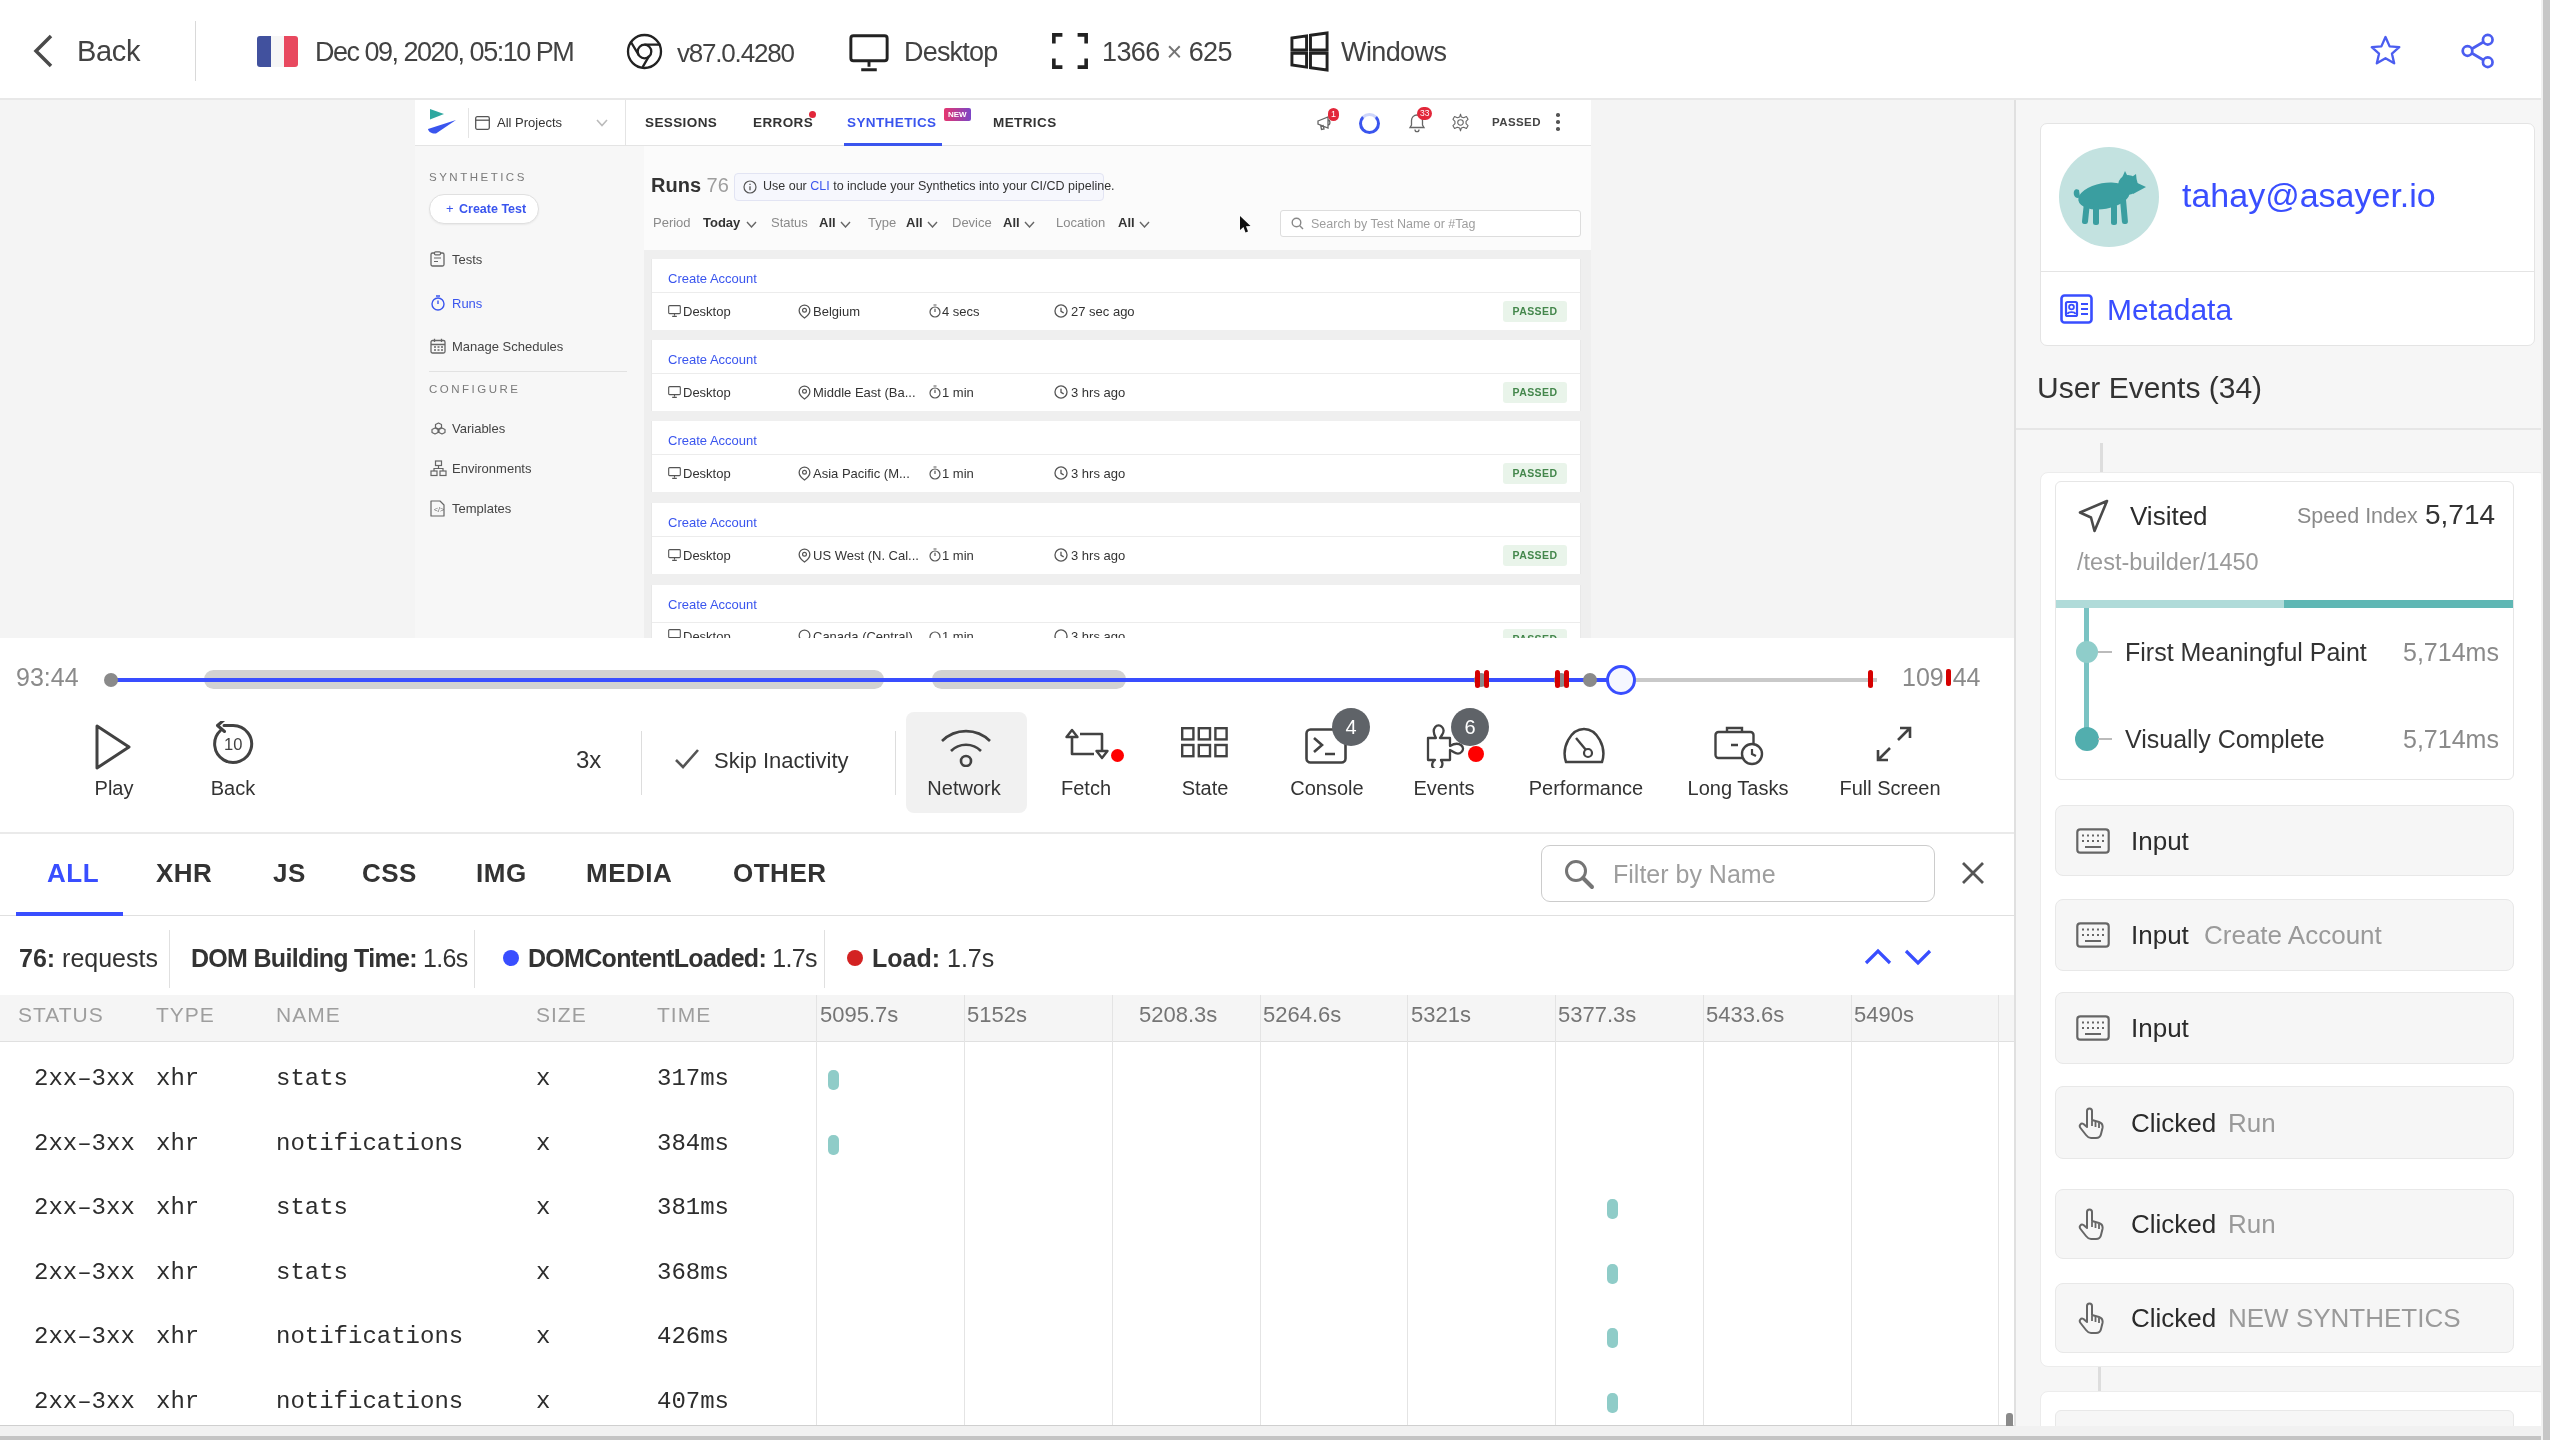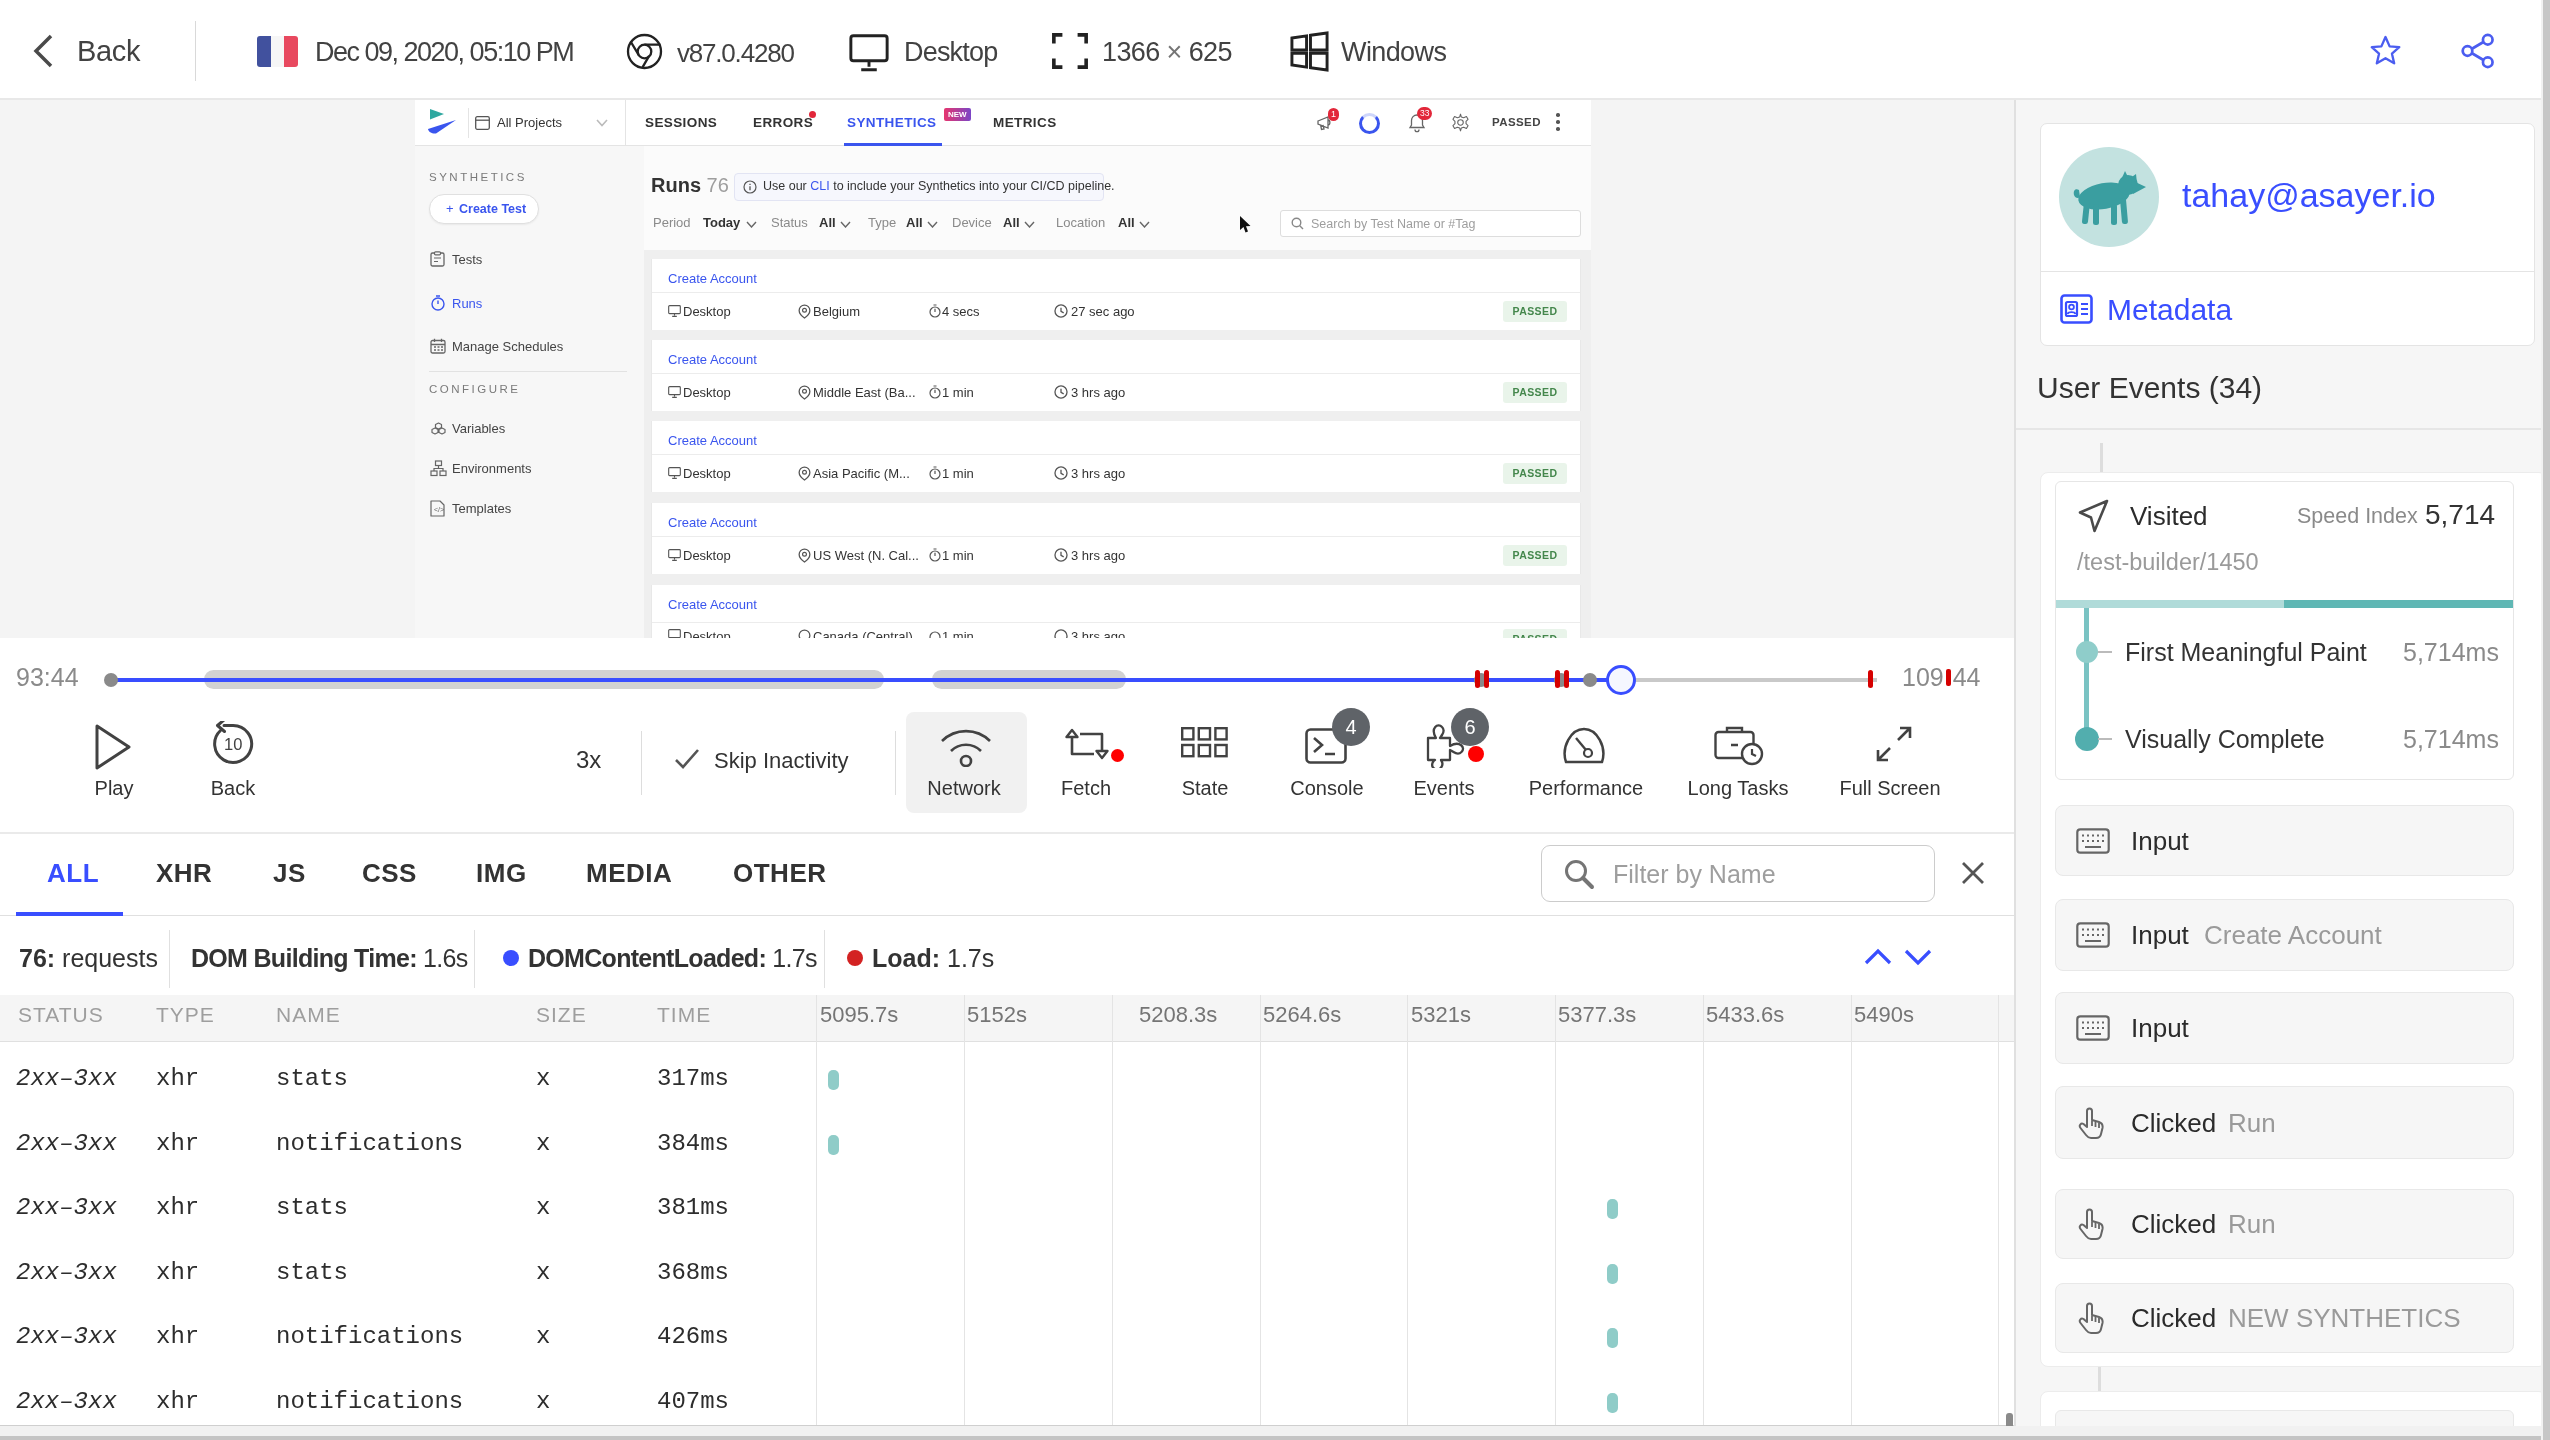--- a/index.html
+++ b/index.html
@@ -40,21 +40,21 @@
 .clabel { position:absolute; top:677px; font-size:20px; color:#333; text-align:center; }
 
 
 .tab { position:absolute; top:758px; font-size:26px; font-weight:bold; color:#333; letter-spacing:.5px; }
 .th { position:absolute; top:903px; font-size:21px; color:#9e9e9e; letter-spacing:1px; }
 .th2 { position:absolute; top:902px; font-size:22px; color:#757575; }
 .gl { position:absolute; top:895px; width:1px; height:441px; background:#e4e4e4; }
 .nrow { position:absolute; left:0; width:2014px; height:64.6px;
   font-family:"Liberation Mono", monospace; font-size:24px; color:#2d2d2d; }
 .nrow span { position:absolute; top:19px; }
-.nrow .c1 { left:16px;font-style:italic; } .nrow .c2 { left:156px; } .nrow .c3 { left:276px; }
+.nrow .c1 { left:34px; } .nrow .c2 { left:156px; } .nrow .c3 { left:276px; }
 .nrow .c4 { left:536px; } .nrow .c5 { left:657px; }
 .nrow .bar { position:absolute; top:24px; width:11px; height:20px; border-radius:5px; background:#8fccc8; }
 
 
 .ecard { position:absolute; left:39px; width:459px; background:#f6f6f6;
   border:1px solid #e8e8e8; border-radius:8px; }
 .ecard .kb { position:absolute; left:20px; top:50%; margin-top:-13px; width:34px; height:26px; }
 .ecard .hp { position:absolute; left:22px; top:50%; margin-top:-16px; width:26px; height:32px; }
 .ecard .et { position:absolute; left:75px; top:50%; margin-top:-15px; font-size:26px; color:#2b2b2b; }
 .ecard .ev { position:absolute; top:50%; margin-top:-15px; font-size:26px; color:#9a9a9a; }

